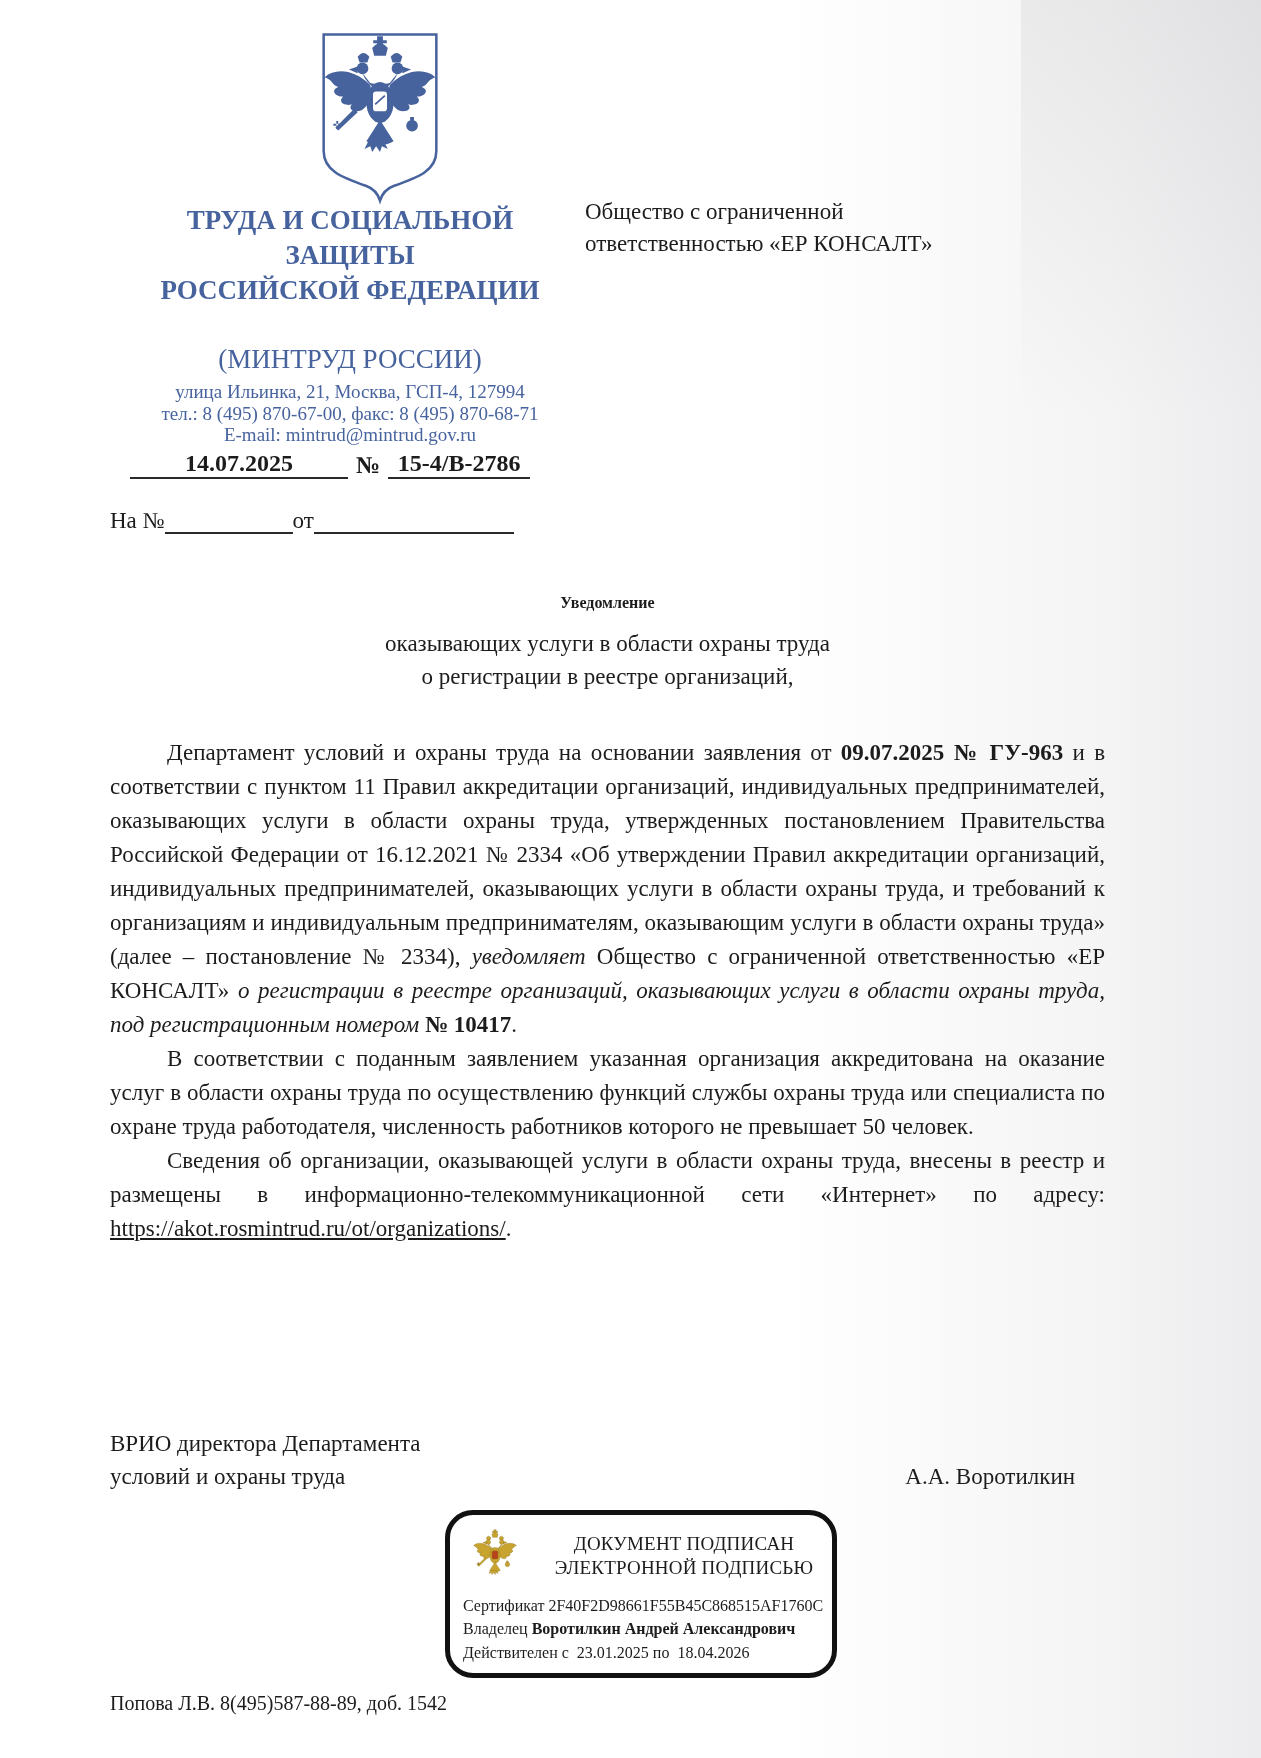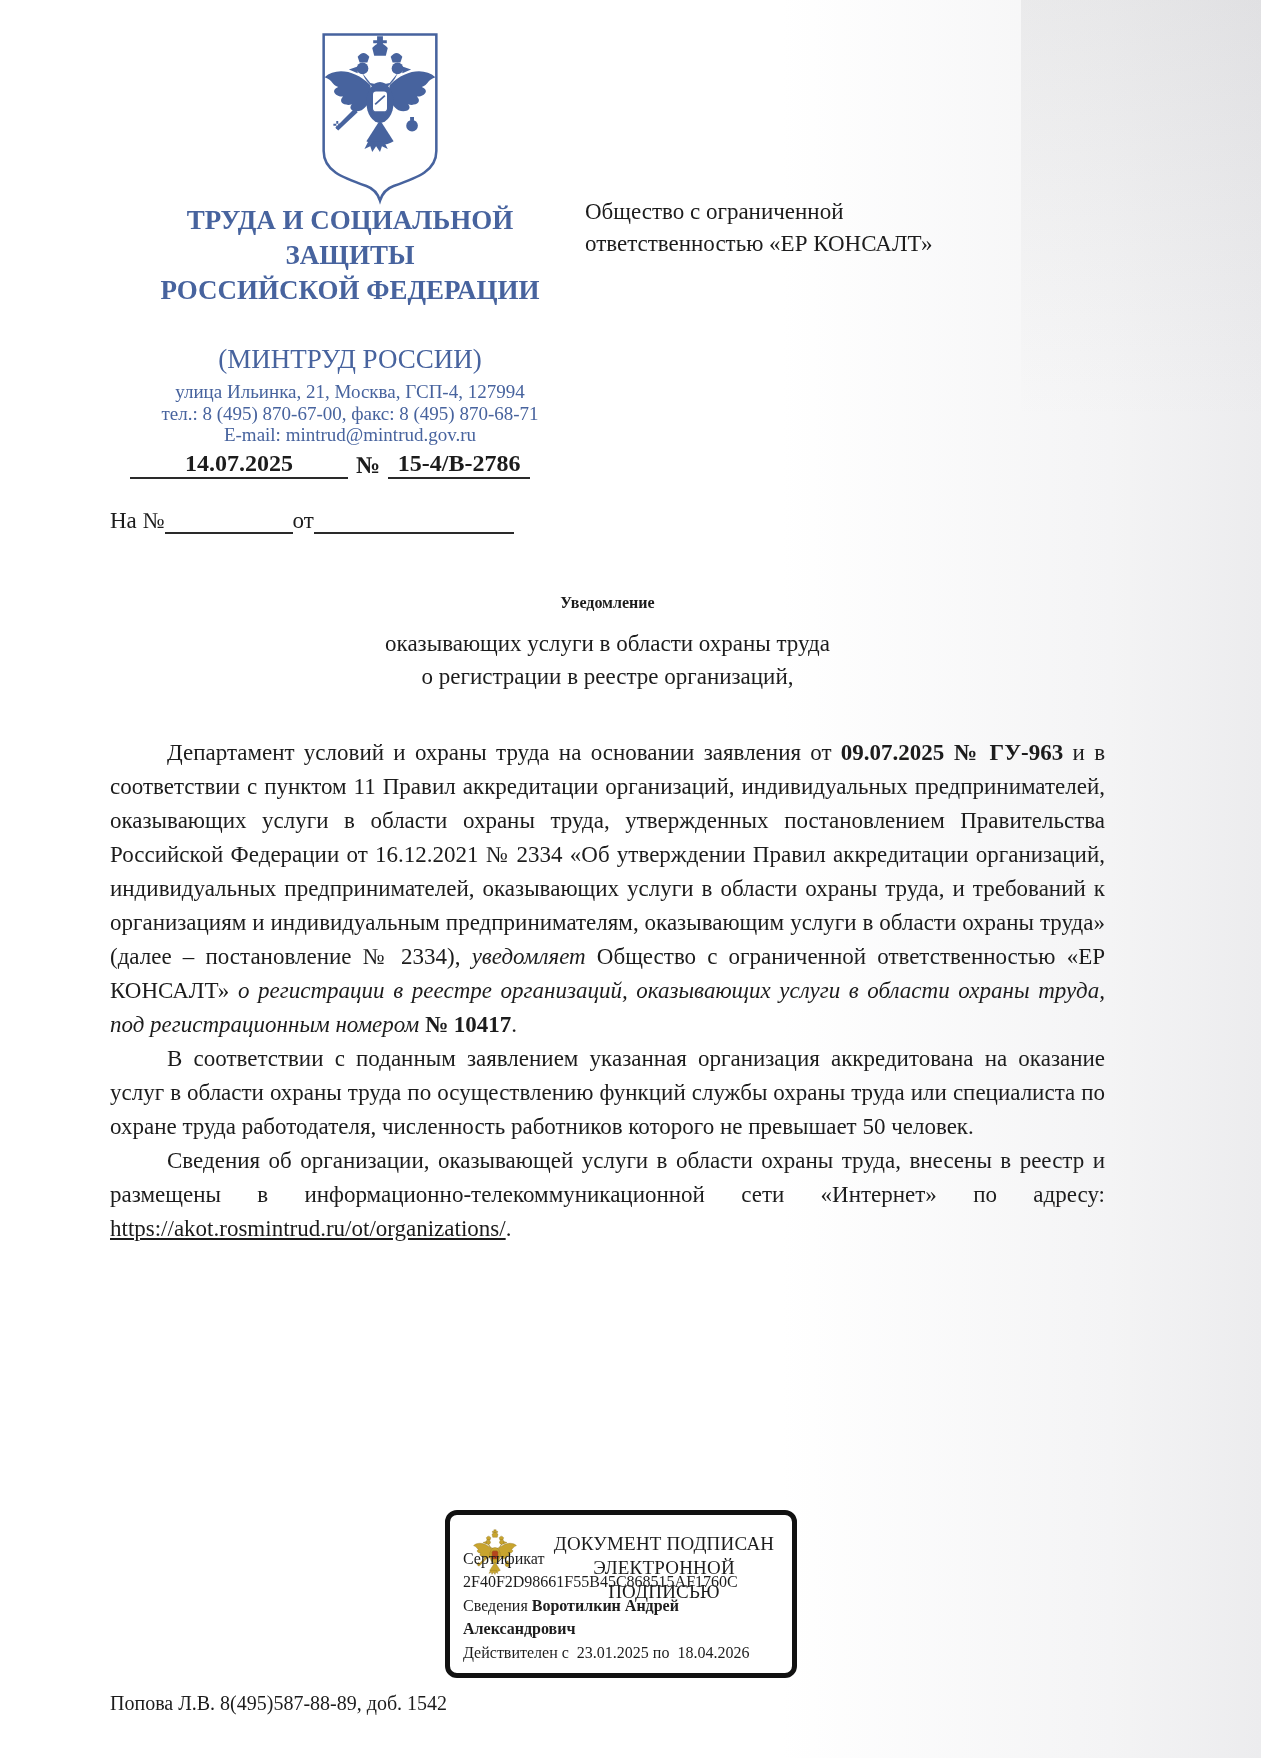--- a/index.html
+++ b/index.html
@@ -53,22 +53,22 @@
   .body-text{position:absolute;left:110px;top:736px;width:995px;
     font-size:23px;line-height:34px;text-align:justify;}
   .body-text p{text-indent:57px;margin:0;}
 
   
   .signature{position:absolute;left:110px;top:1427px;width:995px;padding-right:30px;
     display:flex;justify-content:space-between;align-items:flex-end;
     font-size:23px;line-height:33px;}
 
   
-  .stamp{position:absolute;left:445px;top:1510px;width:352px;height:168px;
-    border:5px solid #111;border-radius:12px;background:rgba(255,255,255,0.6);}
+  .stamp{position:absolute;left:445px;top:1510px;width:392px;height:168px;
+    border:5px solid #111;border-radius:28px;background:rgba(255,255,255,0.6);}
   .stamp-eagle{position:absolute;left:16px;top:11px;width:58px;height:70px;}
   .stamp-title{position:absolute;left:92px;right:6px;top:17px;text-align:center;
     font-size:19px;line-height:24px;letter-spacing:0.2px;}
   .stamp-details{position:absolute;left:13px;right:8px;bottom:9px;
     font-size:16px;line-height:23.5px;}
   .stamp-details .val{white-space:pre-wrap;}
   .stamp-details .bold{font-weight:bold;}
 
   .footer{position:absolute;left:110px;top:1692px;font-size:20px;}
 
@@ -141,20 +141,27 @@
     <div class="sub" data-name="document-subtitle-line">оказывающих услуги в области охраны труда</div>
     <div class="sub" data-name="document-subtitle-line">о регистрации в реестре организаций,</div>
   </div>
 
   <div class="body-text" data-name="letter-body">
     <p data-name="body-paragraph-1"><span data-name="text-segment">Департамент условий и охраны труда на основании заявления от </span><span data-name="text-segment" style="font-weight: bold;">09.07.2025 № ГУ-963</span><span data-name="text-segment"> и в соответствии с пунктом 11 Правил аккредитации организаций, индивидуальных предпринимателей, оказывающих услуги в области охраны труда, утвержденных постановлением Правительства Российской Федерации от 16.12.2021 № 2334 «Об утверждении Правил аккредитации организаций, индивидуальных предпринимателей, оказывающих услуги в области охраны труда, и требований к организациям и индивидуальным предпринимателям, оказывающим услуги в области охраны труда» (далее – постановление № 2334), </span><span data-name="text-segment" style="font-style: italic;">уведомляет</span><span data-name="text-segment"> Общество с ограниченной ответственностью «ЕР КОНСАЛТ» </span><span data-name="text-segment" style="font-style: italic;">о регистрации в реестре организаций, оказывающих услуги в области охраны труда, под регистрационным номером </span><span data-name="text-segment" style="font-weight: bold;">№ 10417</span><span data-name="text-segment">.</span></p>
     <p data-name="body-paragraph-2"><span data-name="text-segment">В соответствии с поданным заявлением указанная организация аккредитована на оказание услуг в области охраны труда по осуществлению функций службы охраны труда или специалиста по охране труда работодателя, численность работников которого не превышает 50 человек.</span></p>
     <p data-name="body-paragraph-3"><span data-name="text-segment">Сведения об организации, оказывающей услуги в области охраны труда, внесены в реестр и размещены в информационно-телекоммуникационной сети «Интернет» по адресу: </span><span data-name="registry-url-link" style="text-decoration: underline;">https://akot.rosmintrud.ru/ot/organizations/</span><span data-name="text-segment">.</span></p>
   </div>
 
+  <div class="signature" data-name="signature-block">
+    <div data-name="signer-position">
+      <div data-name="signer-position-line">ВРИО директора Департамента</div>
+      <div data-name="signer-position-line">условий и охраны труда</div>
+    </div>
+    <div data-name="signer-name">А.А. Воротилкин</div>
+  </div>
 
   <div class="stamp" data-name="electronic-signature-stamp">
     <svg class="stamp-eagle" viewBox="0 0 140 186" data-name="russia-coat-of-arms-gold-icon">
       <g style="fill:var(--stamp-gold)" stroke="var(--stamp-gold-dark)" stroke-width="1">
         <path d="M67,10 h6 v4 h4 v3 h-4 v4 h-6 v-4 h-4 v-3 h4 Z"></path>
         <path d="M62,22 q8,-10 16,0 l-2,8 h-12 Z"></path>
         <path d="M47,31 q6,-8 12,0 l-2,6 h-8 Z"></path>
         <path d="M81,31 q6,-8 12,0 l-2,6 h-8 Z"></path>
         <circle cx="52" cy="43" r="6"></circle>
         <path d="M47,41 l-9,3 9,4 Z"></path>
@@ -172,19 +179,19 @@
         <rect x="101" y="93" width="4" height="4"></rect>
       </g>
       <rect x="62" y="66" width="16" height="22" rx="4" style="fill:var(--stamp-red)" stroke="var(--stamp-gold-dark)" stroke-width="1.2"></rect>
     </svg>
     <div class="stamp-title" data-name="stamp-title">
       <div data-name="stamp-title-line">ДОКУМЕНТ ПОДПИСАН</div>
       <div data-name="stamp-title-line">ЭЛЕКТРОННОЙ ПОДПИСЬЮ</div>
     </div>
     <div class="stamp-details" data-name="stamp-details">
       <div data-name="certificate-row"><span data-name="certificate-label">Сертификат</span> <span class="val" data-name="certificate-value">2F40F2D98661F55B45C868515AF1760C</span></div>
-      <div data-name="owner-row"><span data-name="owner-label">Сведения</span> <span class="val bold" data-name="owner-value">Воротилкин Андрей Александрович</span></div>
+      <div data-name="owner-row"><span data-name="owner-label">Владелец</span> <span class="val bold" data-name="owner-value">Воротилкин Андрей Александрович</span></div>
       <div data-name="validity-row"><span data-name="validity-label">Действителен</span> <span class="val" data-name="validity-value">с  23.01.2025 по  18.04.2026</span></div>
     </div>
   </div>
 
   <div class="footer" data-name="executor-contact">Попова Л.В. 8(495)587-88-89, доб. 1542</div>
 </div>
 
 </body></html>

